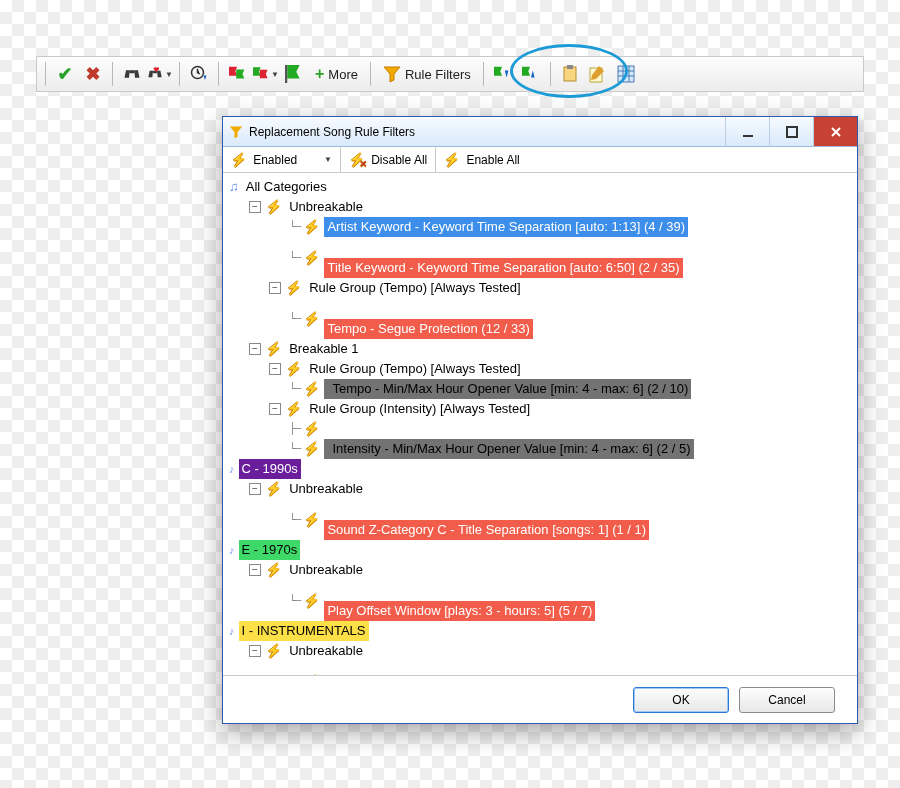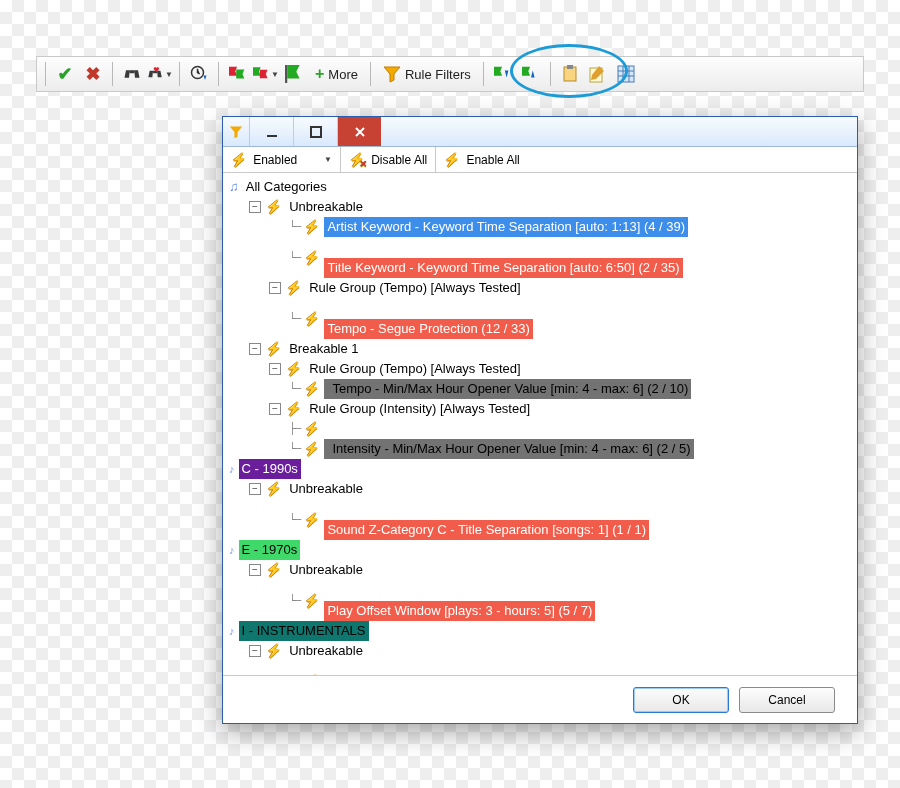--- a/index.html
+++ b/index.html
@@ -103,21 +103,21 @@
 .note-ico  { color:#7a9af2; font-size:11px; margin-right:2px; }
 .bolt      { color:#f2a900; font-size:13px; margin-right:2px; text-shadow: -1px 0 #c77d00, 0 1px #c77d00; }
 .bolt-red  { position:relative; display:inline-flex; }
 .bolt-red::after { content:"✕"; color:#c0392b; font-size:9px; position:absolute; right:-2px; bottom:-2px; font-weight:bold; }
 .txt { padding: 0 3px; }
 .hl-blue    { background:#3d8eea; color:#fff; }
 .hl-red     { background:#f25c4a; color:#fff;margin-top:21px; }
 .hl-yellow  { background:#737373; color:#000;padding-left:8px; }
 .hl-purple  { background:#6a1e9c; color:#fff; }
 .hl-green   { background:#3fd96a; color:#000; }
-.hl-brown   { background:#0f766e; color:#000; }
+.hl-brown   { background:#fde047; color:#000; }
 
 .buttonbar {
   height: 48px;
   border-top: 1px solid #c9c9c9;
   display:flex;
   align-items:center;
   justify-content:flex-end;
   padding: 0 22px;
   gap:10px;
 }
@@ -237,20 +237,21 @@
   </div>
 </div>
 <div class="ellipse"></div>
 
 <div class="window">
 
   <div class="titlebar">
     <svg width="14" height="14" viewBox="0 0 18 18">
         <path fill="#f2a900" d="M1 2h16l-6 7v6l-4 2v-8z"></path>
       </svg>
+    <span class="title">Replacement Song Rule Filters</span>
     <div class="win-btns">
       <div class="win-btn">
           <svg viewBox="0 0 12 12">
             <rect x="1" y="9" width="10" height="2" fill="#333"></rect>
           </svg>
         </div>
       <div class="win-btn">
           <svg viewBox="0 0 12 12">
             <rect x="1" y="1" width="10" height="10" fill="none" stroke="#333" stroke-width="2"></rect>
           </svg>

